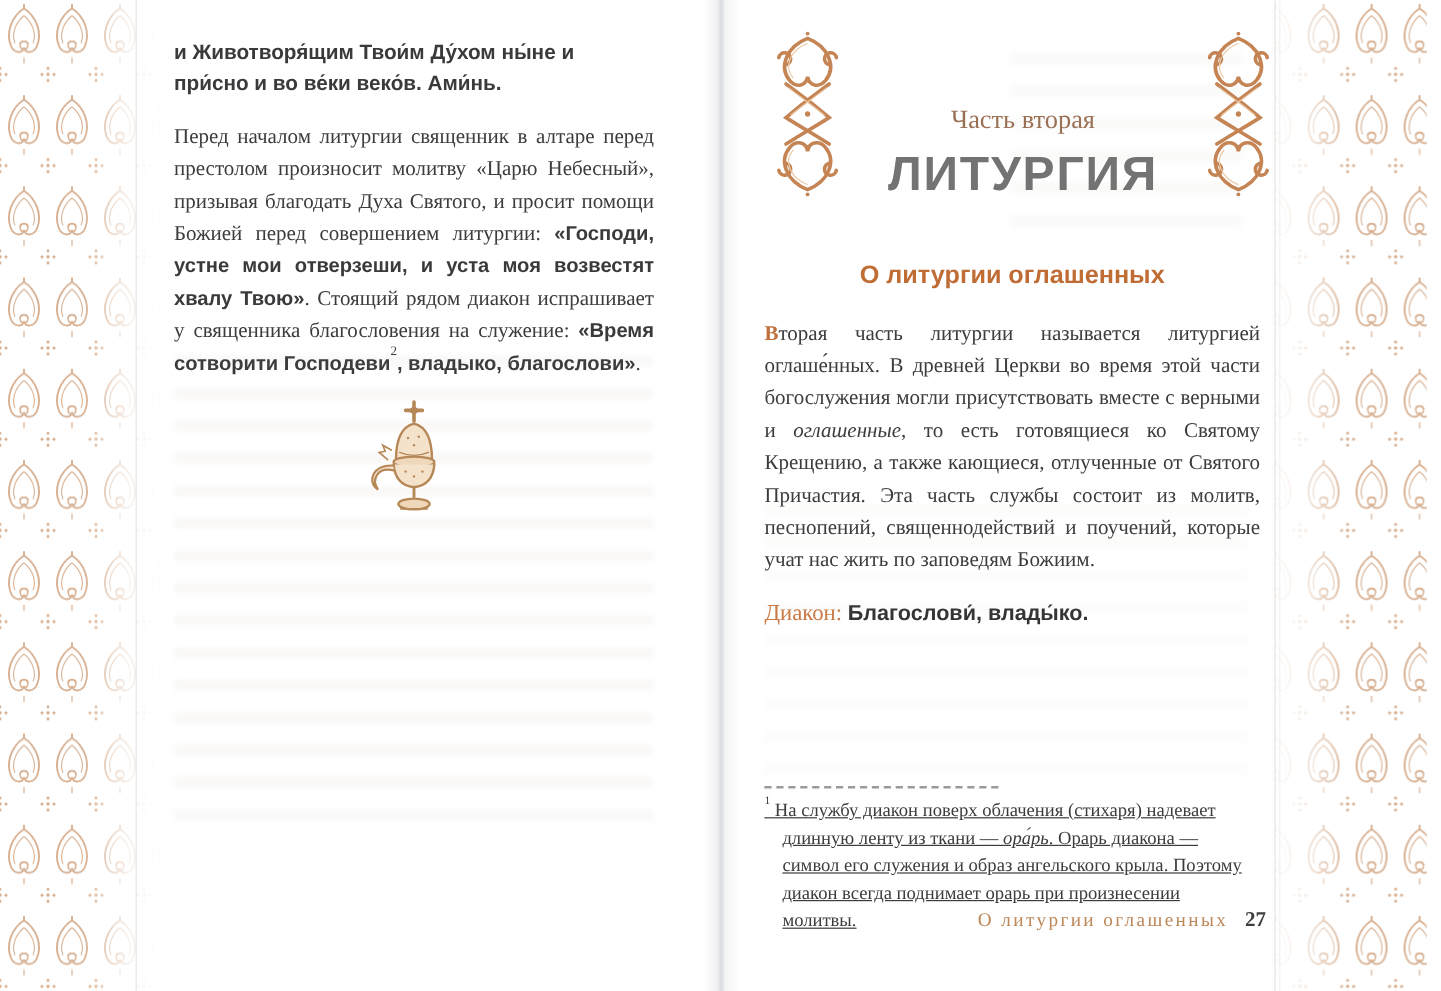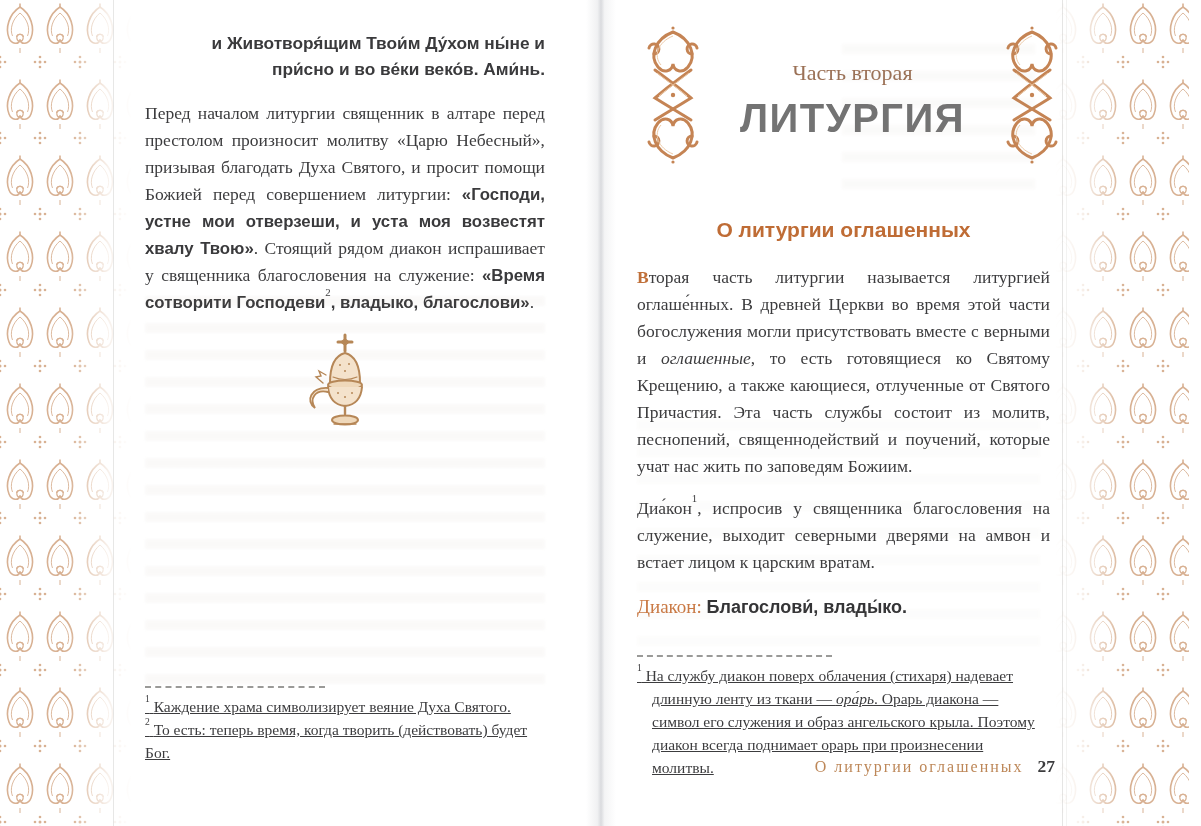--- a/index.html
+++ b/index.html
@@ -31,38 +31,38 @@
   
   .ghost{position:absolute;pointer-events:none;filter:blur(1.6px);
     background:repeating-linear-gradient(180deg,rgba(150,132,112,.085) 0 10px,rgba(150,132,112,0) 10px 27px);}
 
   
   .page{position:absolute;top:0;height:826px;box-sizing:border-box;}
   .page-left{left:115px;width:487px;padding:30px 57px 0 30px;}
   .page-right{left:602px;width:463px;padding:24px 15px 0 35px;}
 
   p{margin:0;}
-  .prayer{font-family:"Liberation Sans",sans-serif;font-weight:700;font-size:18px;line-height:26px;color:#3a3a3c;margin-bottom:18px;text-align:right;}
+  .prayer{font-family:"Liberation Sans",sans-serif;font-weight:700;font-size:18px;line-height:26px;color:#3a3a3c;margin-bottom:18px;}
   .rubric{font-size:17.5px;line-height:25px;margin-bottom:17px;}
   .body-just{font-size:17.5px;line-height:27px;text-align:justify;margin-bottom:15px;}
 
   .rn-i{font-style:italic;}
   .rn-q{font-family:"Liberation Sans",sans-serif;font-weight:700;font-size:.96em;color:#3a3a3c;}
   .rn-init{color:#c0703a;font-weight:700;}
   sup.rn-sup{font-size:.62em;line-height:0;position:relative;top:-.45em;}
 
   
   .fn-rule{width:180px;border-top:2px dashed #9a9a98;margin-bottom:7px;}
   .fn{font-size:15.5px;line-height:23px;text-decoration:underline;}
   .fn.hang{padding-left:15px;text-indent:-15px;}
   .fnb-left{position:absolute;left:30px;right:57px;top:686px;}
   .fnb-right{position:absolute;left:35px;right:28px;top:655px;}
 
   
-  .chapter-head{display:flex;align-items:center;margin:0 -18px 52px 0;}
+  .chapter-head{display:flex;align-items:flex-end;margin:0 -18px 52px 0;}
   .titles{flex:1;text-align:center;padding-top:8px;}
   .part-label{font-size:22px;color:#9b7156;margin-bottom:12px;}
   .chapter-title{font-family:"Liberation Sans",sans-serif;font-weight:700;font-size:40px;line-height:41px;
     letter-spacing:1.5px;color:#737373;}
   .orn{flex:0 0 auto;}
 
   .section-heading{text-align:center;font-family:"Liberation Sans",sans-serif;font-weight:700;
     font-size:21px;color:#bf6c35;margin:0 0 22px;}
 
   .dialogue{margin-top:18px;font-size:19px;line-height:26px;}
@@ -174,25 +174,20 @@
 
   <p class="prayer"><span class="rn-q">и Животворя́щим Твои́м Ду́хом ны́не и при́сно и во ве́ки веко́в. Ами́нь.</span></p>
   <p class="body-just"><span class="rn-n">Перед началом литургии священник в алтаре перед престолом произносит молитву «Царю Небесный», призывая благодать Духа Святого, и просит помощи Божией перед совершением литургии: </span><span class="rn-q">«Господи, устне мои отверзеши, и уста моя возвестят хвалу Твою»</span><span class="rn-n">. Стоящий рядом диакон испрашивает у священника благословения на служение: </span><span class="rn-q">«Время сотворити Господеви</span><sup class="rn-sup">2</sup><span class="rn-q">, владыко, благослови»</span><span class="rn-n">.</span></p>
 
   <div class="censer-wrap">
     <svg width="96" height="116" viewBox="0 0 96 98" preserveAspectRatio="xMidYMid meet">
         <use href="#censer"></use>
       </svg>
   </div>
 
-  <div class="fnb-left">
-    <div class="fn-rule"></div>
-    <p class="fn"><sup class="rn-sup">1</sup> <span>Каждение храма символизирует веяние Духа Святого.</span></p>
-    <p class="fn"><sup class="rn-sup">2</sup> <span>То есть: теперь время, когда творить (действовать) будет Бог.</span></p>
-  </div>
 </section>
 
 <section class="page page-right">
   <div class="ghost" style="left:240px;right:30px;top:44px;height:160px;opacity:.45"></div>
   <div class="ghost" style="left:35px;right:25px;top:420px;height:230px;opacity:.30"></div>
 
   <header class="chapter-head">
     <svg class="orn" width="72" height="142" viewBox="0 0 72 142">
         <use href="#knot"></use>
       </svg>
@@ -203,21 +198,20 @@
       </div>
     </div>
     <svg class="orn" width="72" height="142" viewBox="0 0 72 142">
         <use href="#knot"></use>
       </svg>
   </header>
 
   <h2 class="section-heading">О литургии оглашенных</h2>
 
   <p class="body-just"><span class="rn-init">В</span><span class="rn-n">торая часть литургии называется литургией оглаше́нных. В древней Церкви во время этой части богослужения могли присутствовать вместе с верными и </span><span class="rn-i">оглашенные</span><span class="rn-n">, то есть готовящиеся ко Святому Крещению, а также кающиеся, отлученные от Святого Причастия. Эта часть службы состоит из молитв, песнопений, священнодействий и поучений, которые учат нас жить по заповедям Божиим.</span></p>
-  <p class="body-just"><span class="rn-n">Диа́кон</span><sup class="rn-sup">1</sup><span class="rn-n">, испросив у священника благословения на служение, выходит северными дверями на амвон и встает лицом к царским вратам.</span></p>
 
   <p class="dialogue">
     <span class="speaker">Диакон:</span>
     <span class="speech">Благослови́, влады́ко.</span>
   </p>
 
   <div class="fnb-right">
     <div class="fn-rule" style="width:195px"></div>
     <p class="fn hang"><sup class="rn-sup">1</sup><span><span class="rn-n"> На службу диакон поверх облачения (стихаря) надевает длинную ленту из ткани — </span><span class="rn-i">ора́рь</span><span class="rn-n">. Орарь диакона — символ его служения и образ ангельского крыла. Поэтому диакон всегда поднимает орарь при произнесении молитвы.</span></span></p>
   </div>

